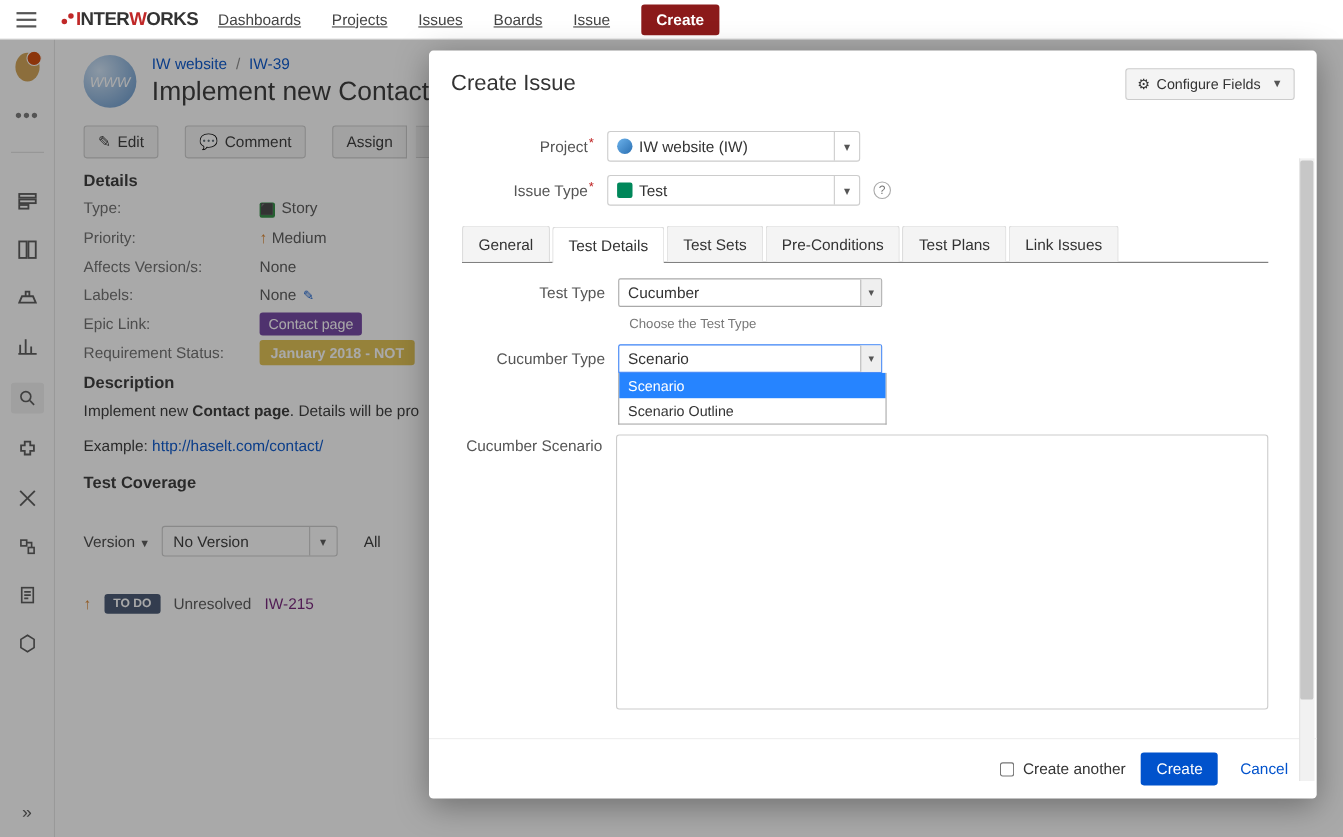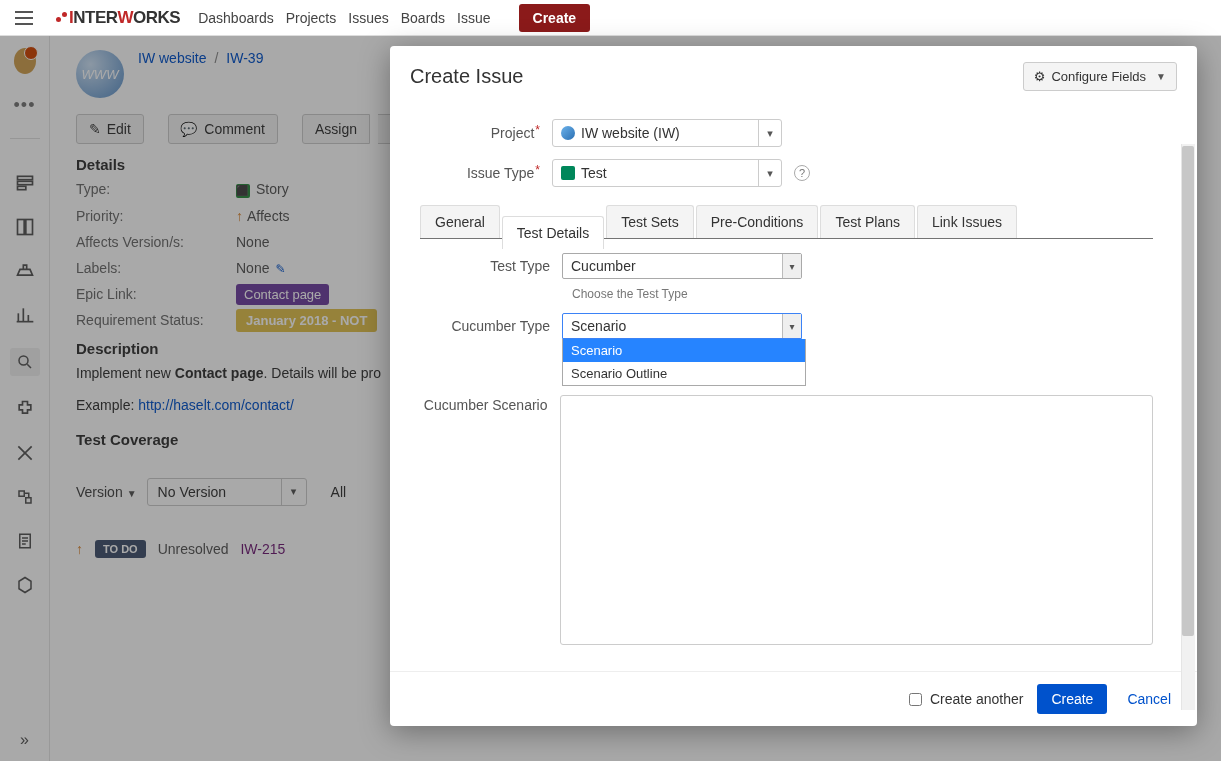--- a/index.html
+++ b/index.html
@@ -9,21 +9,21 @@
   
   .topbar { height:36px; display:flex; align-items:center; padding:0 10px; border-bottom:1px solid #ddd; gap:18px; position:relative; z-index:1;}
   .hamburger-icon { width:18px; height:2px; background:#555; position:relative; }
   .hamburger-icon::before, .hamburger-icon::after { content:""; position:absolute; left:0; width:18px; height:2px; background:#555; }
   .hamburger-icon::before { top:-6px; } .hamburger-icon::after { top:6px; }
   .hamburger-btn { width:28px; height:28px; display:flex; align-items:center; justify-content:center; cursor:pointer;}
   .logo { font-weight:700; font-size:17px; color:#333; letter-spacing:-0.5px; display:flex; align-items:center; }
   .logo .dot1, .logo .dot2 { display:inline-block; width:5px; height:5px; border-radius:50%; background:#c02828; margin-right:1px; position:relative; top:2px;}
   .logo .dot2 { top:-3px; margin-right:2px;}
   .logo .red{color:#c02828;}
-  .topnav { display:flex; gap:12px; color:#444;}
+  .topnav { display:flex; gap:28px; color:#444;text-decoration:underline;}
   .topnav span { cursor:pointer; }
   .create-btn { background:#8b1a1a; color:#fff; padding:6px 14px; border-radius:3px; cursor:pointer; font-weight:600; margin-left:10px;}
 
   
   .app { display:flex; height:calc(100% - 36px); position:relative;}
   .leftrail { width:50px; background:#fff; border-right:1px solid #e5e5e5; display:flex; flex-direction:column; align-items:center; padding-top:14px; gap:22px; flex-shrink:0;}
   .rail-icon { width:22px; height:22px; color:#555; display:flex; align-items:center; justify-content:center; position:relative;}
   .avatar-circle { width:26px; height:26px; border-radius:50%; background:#d0a050; position:relative;}
   .avatar-circle::after{content:""; position:absolute; right:-2px; top:-2px; width:12px; height:12px; border-radius:50%; background:#d04400; border:1px solid #fff; font-size:8px;}
   .rail-dots { color:#777; font-size:18px; letter-spacing:1px; line-height:6px;}
@@ -78,21 +78,21 @@
   .flabel { width:130px; text-align:right; color:#555; font-size:14px;}
   .req-star{color:#c02828; font-size:12px; position:relative; top:-4px; margin-left:1px;}
   .fsel { border:1px solid #ccc; border-radius:3px; background:#fff; padding:5px 30px 5px 8px; min-width:230px; position:relative; display:flex; align-items:center; gap:6px;}
   .fsel::after{content:"▾"; position:absolute; right:0; top:0; bottom:0; width:22px; border-left:1px solid #ccc; display:flex; align-items:center; justify-content:center; color:#555; font-size:11px;}
   .globe{width:14px; height:14px; border-radius:50%; background:linear-gradient(135deg,#6cb2eb,#2a6fb2); display:inline-block;}
   .test-ico{width:14px; height:14px; background:#00875a; display:inline-block; border-radius:2px;}
   .help-ico{width:16px; height:16px; border:1px solid #aaa; border-radius:50%; font-size:11px; color:#777; display:flex; align-items:center; justify-content:center;}
 
   .tabs { display:flex; gap:0; border-bottom:1px solid #737373; margin:18px 0 14px 10px;}
   .tab { border:1px solid #ddd; border-bottom:none; padding:8px 14px; background:#f4f4f4; color:#333; font-size:14px; cursor:pointer; border-radius:3px 3px 0 0; margin-right:2px;}
-  .tab.active{background:#fff; position:relative; top:11px;}
+  .tab.active{background:#fff; position:relative; top:1px;}
 
   .form-grid{margin-left:10px;}
   .hint{color:#777; font-size:12px; margin:-4px 0 8px 152px;}
   .sel2{border:1px solid #a9a9a9; border-radius:2px; background:#fff; padding:4px 26px 4px 8px; min-width:240px; position:relative; display:inline-block;}
   .sel2::after{content:"▾"; position:absolute; right:0; top:0; bottom:0; width:18px; background:#efefef; border-left:1px solid #bbb; display:flex; align-items:center; justify-content:center; font-size:10px; color:#555;}
   .sel2.open{border-color:#3b82f6; border-radius:2px 2px 0 0;}
 
   .dropdown-menu{position:absolute; border:1px solid #a9a9a9; border-top:none; background:#fff; z-index:200; font-size:13px;}
   .dd-item{padding:4px 8px; cursor:pointer;}
   .dd-item.sel{background:#2684ff; color:#fff;}
@@ -206,20 +206,21 @@
 
   <div class="content">
     <div class="page-header">
       <div class="proj-avatar">WWW</div>
       <div>
         <div class="crumbs">
           <a>IW website</a>
           <span class="sep">/</span>
           <a>IW-39</a>
         </div>
+        <div class="page-title">Implement new Contact</div>
       </div>
     </div>
 
     <div class="tb-group">
       <div class="tb-btn single">
           <span>✎</span>
           <span>Edit</span>
         </div>
       <div class="tb-sep"></div>
       <div class="tb-btn single">
@@ -232,21 +233,21 @@
           <span>More</span>
           <span class="caret-d">▼</span>
         </div>
     </div>
 
     <h4 class="section">Details</h4>
     <div class="kv">
       <div class="k">Type:</div>
       <div><span class="badge-story">⬛</span><span>Story</span></div>
       <div class="k">Priority:</div>
-      <div><span class="prio-arrow">↑</span><span>Affects</span></div>
+      <div><span class="prio-arrow">↑</span><span>Medium</span></div>
       <div class="k">Affects Version/s:</div>
       <div>None</div>
       <div class="k">Labels:</div>
       <div><span>None</span><span class="pencil">✎</span></div>
       <div class="k">Epic Link:</div>
       <div><span class="epic-tag">Contact page</span></div>
       <div class="k">Requirement Status:</div>
       <div><span class="req-status">January 2018 - NOT</span></div>
     </div>
 

